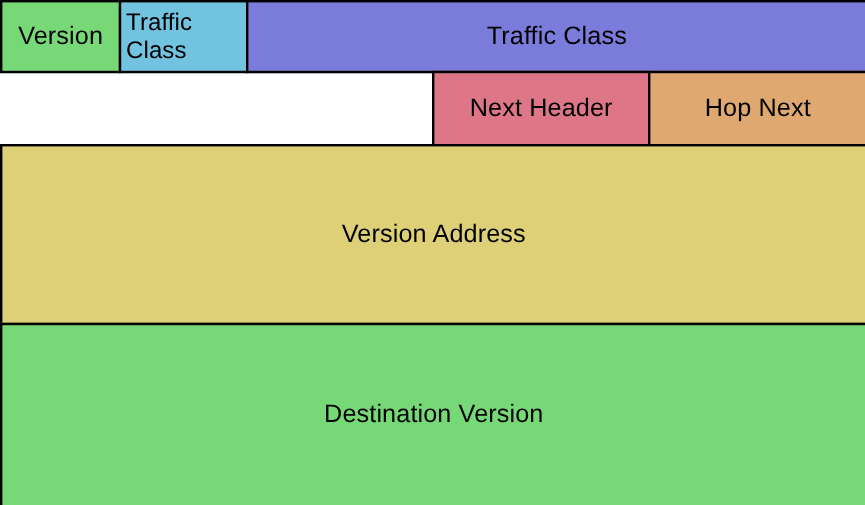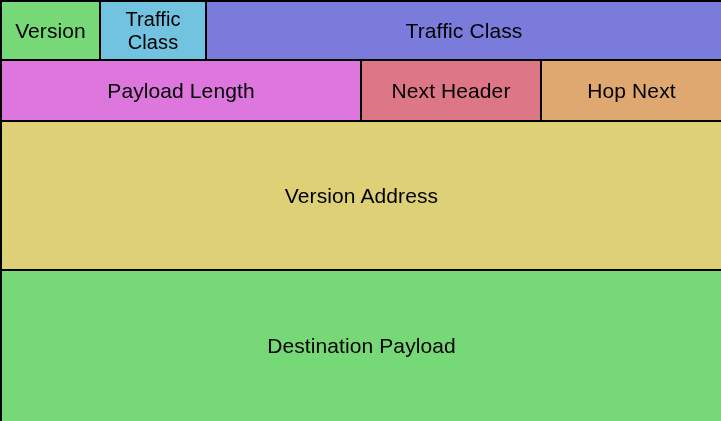--- a/index.html
+++ b/index.html
@@ -20,21 +20,21 @@
     background: #ffffff;
   }
 
   .field {
     position: absolute;
     box-sizing: border-box;
     border: 2px solid #000000;
     display: flex;
     align-items: center;
     justify-content: center;
-    text-align: center;
+    text-align: left;
     color: #000000;
     font-size: 21px;
     line-height: 1.12;
     font-weight: 400;
     letter-spacing: 0.1px;
     user-select: none;
   }
 
   
   .f-version {
@@ -92,33 +92,30 @@
   </div>
 
   <div class="field f-traffic-class-small" style="background-color: rgb(113, 195, 224); border-color: rgb(0, 0, 0); color: rgb(0, 0, 0);">
     <span class="field-label">Traffic Class</span>
   </div>
 
   <div class="field f-traffic-class-wide" style="background-color: rgb(123, 123, 220); border-color: rgb(0, 0, 0); color: rgb(0, 0, 0);">
     <span class="field-label">Traffic Class</span>
   </div>
 
-  <div class="field f-payload-length" style="background-color: rgb(221, 119, 221); border-color: rgb(0, 0, 0); color: rgb(0, 0, 0);">
-    <span class="field-label">Payload Length</span>
-  </div>
 
   <div class="field f-next-header" style="background-color: rgb(221, 119, 136); border-color: rgb(0, 0, 0); color: rgb(0, 0, 0);">
     <span class="field-label">Next Header</span>
   </div>
 
   <div class="field f-hop-limit" style="background-color: rgb(223, 168, 113); border-color: rgb(0, 0, 0); color: rgb(0, 0, 0);">
     <span class="field-label">Hop Next</span>
   </div>
 
   <div class="field f-source-address" style="background-color: rgb(221, 208, 119); border-color: rgb(0, 0, 0); color: rgb(0, 0, 0);">
     <span class="field-label">Version Address</span>
   </div>
 
   <div class="field f-destination-address" style="background-color: rgb(119, 216, 119); border-color: rgb(0, 0, 0); color: rgb(0, 0, 0);">
-    <span class="field-label">Destination Payload</span>
+    <span class="field-label">Destination Version</span>
   </div>
 
 </div>
 
 </body></html>

